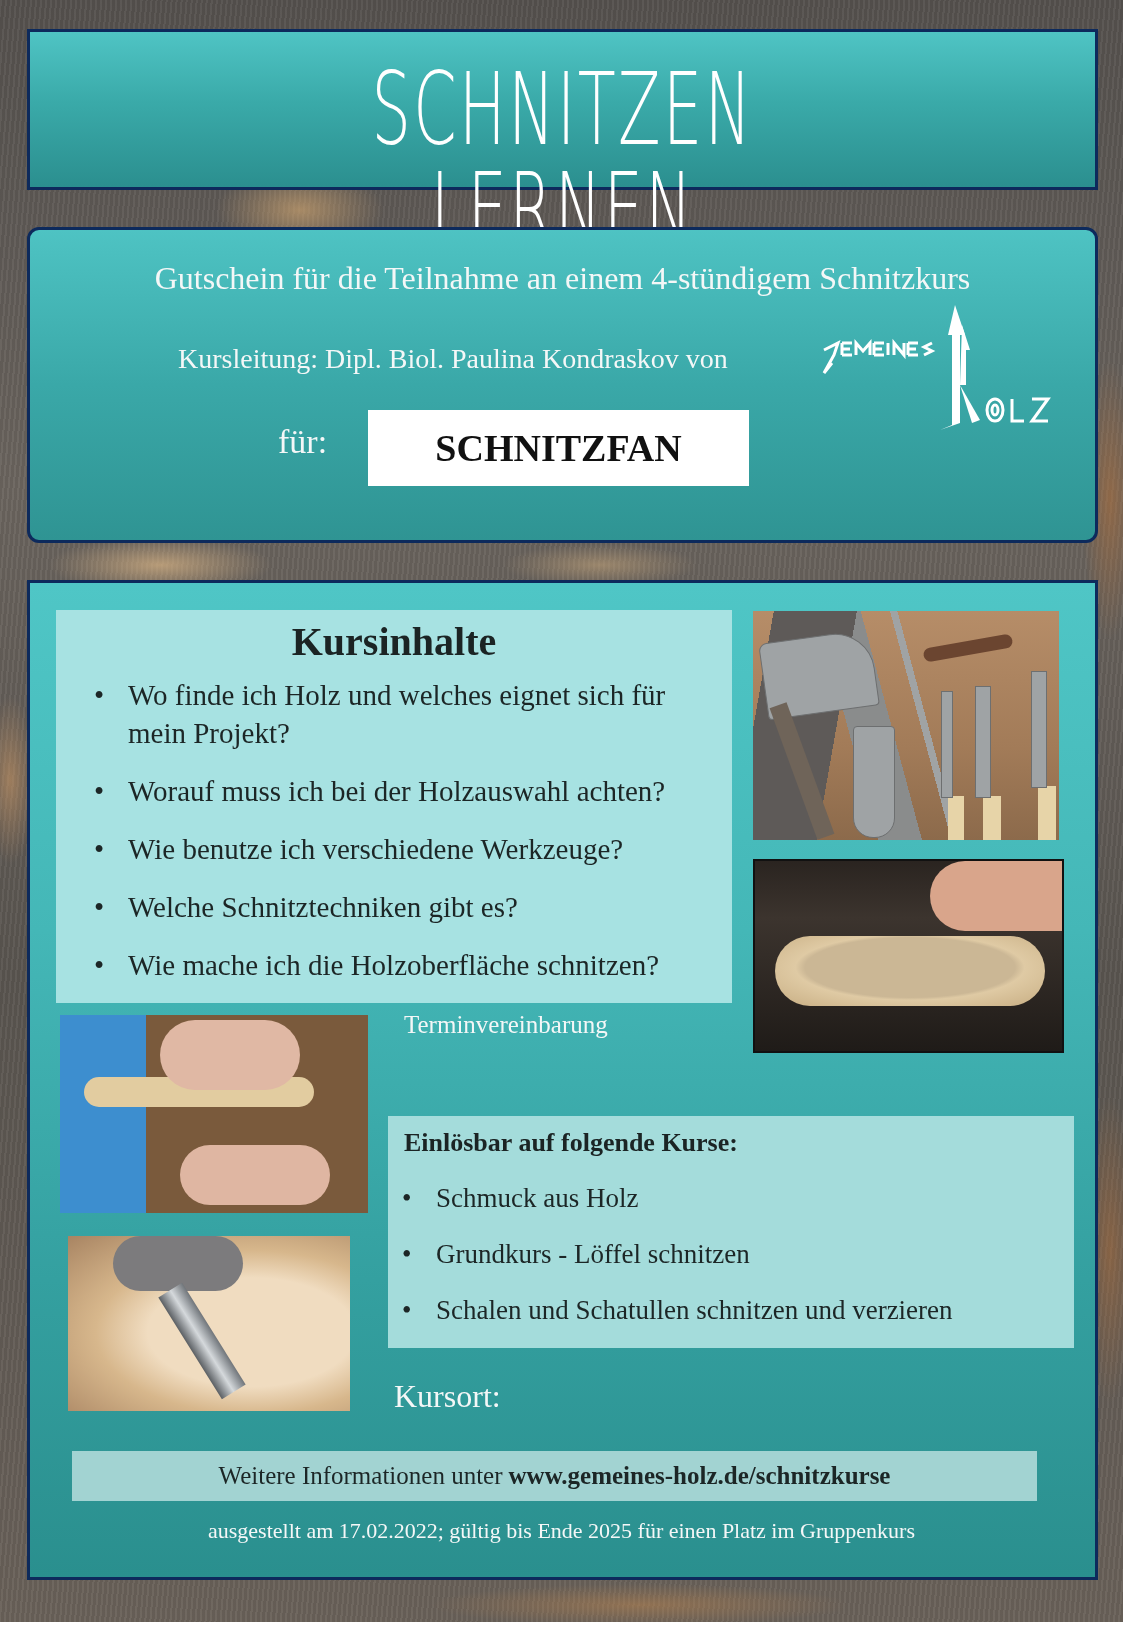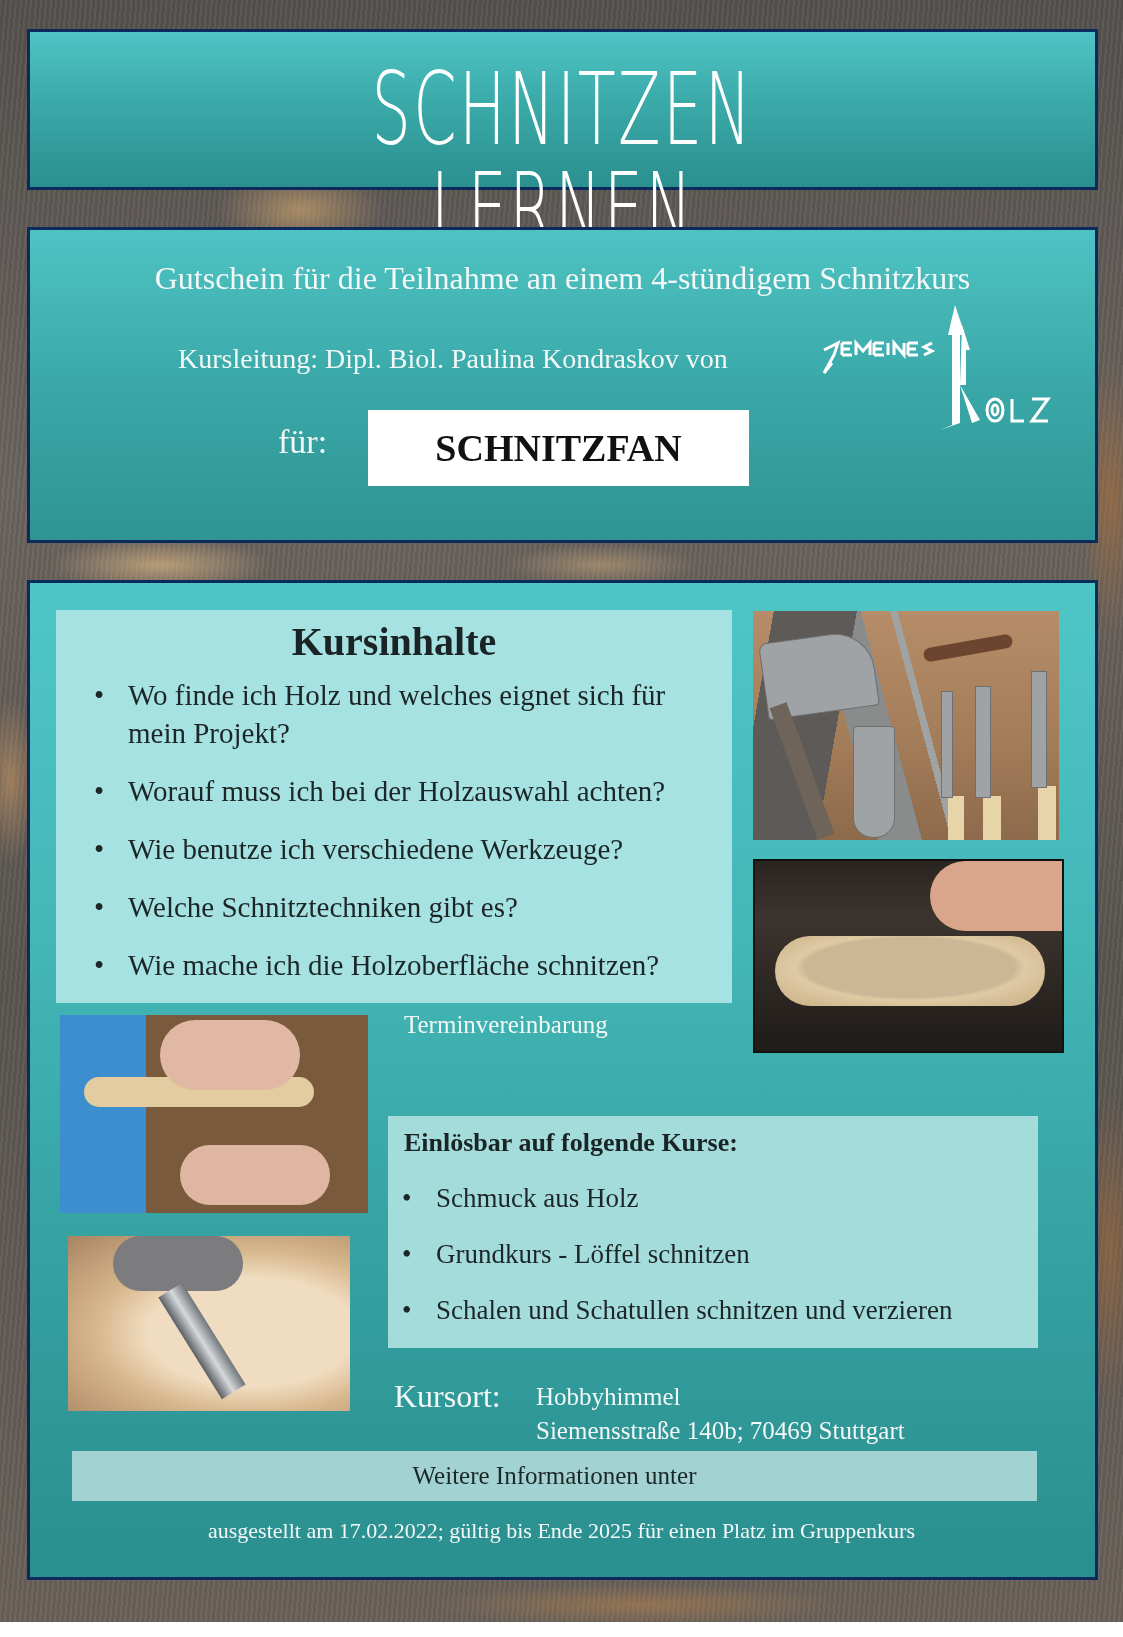--- a/index.html
+++ b/index.html
@@ -13,21 +13,21 @@
           radial-gradient(ellipse 40px 120px at 10px 780px, rgba(200,150,100,0.6), transparent 70%),
           radial-gradient(ellipse 40px 200px at 1110px 500px, rgba(170,110,60,0.6), transparent 70%),
           radial-gradient(ellipse 40px 220px at 1110px 1250px, rgba(170,110,60,0.55), transparent 70%),
           radial-gradient(ellipse 300px 30px at 640px 1605px, rgba(180,130,80,0.55), transparent 70%),
           repeating-linear-gradient(95deg, rgba(255,255,255,0.04) 0 2px, rgba(0,0,0,0.05) 2px 5px),
           linear-gradient(180deg, #55514e 0%, #6b655f 30%, #5a5550 60%, #6a625a 100%); }
   .panel { position:absolute; border:3px solid #0d2a5c; box-sizing:border-box;
            background: linear-gradient(180deg, #4fc4c4 0%, #3aaaa9 45%, #2b8f8f 100%); }
   .p1 { left:27px; top:29px; width:1071px; height:161px; }
   .p2 { left:27px; top:227px; width:1071px; height:316px;
-        background: linear-gradient(180deg, #4ec3c3 0%, #3aa8a8 50%, #2f9493 100%); }
+        background: linear-gradient(180deg, #4ec3c3 0%, #3aa8a8 50%, #2f9493 100%); border-radius: 12px; }
   .p3 { left:27px; top:580px; width:1071px; height:1000px;
         background: linear-gradient(180deg, #4fc6c6 0%, #44b7b7 35%, #34a0a0 70%, #2a8f8e 100%); }
   .title { position:absolute; left:0; right:0; top:28px; text-align:center; color:#ffffff;
            font-family:"DejaVu Sans", sans-serif; font-size:100px; letter-spacing:4px;
            transform:scaleX(0.62); transform-origin:center; line-height:100px; font-weight:300; }
   .voucher-line { position:absolute; left:0; right:0; top:30px; text-align:center; color:#f4f7f7;
                   font-size:32px; }
   .leader { position:absolute; left:148px; top:113px; color:#f4f7f7; font-size:28px; }
   .logo { position:absolute; left:790px; top:75px; width:240px; height:130px; }
   .fuer { position:absolute; left:248px; top:193px; color:#f4f7f7; font-size:34px; }
@@ -62,21 +62,21 @@
   .ph-knife .spoon { position:absolute; left:24px; top:62px; width:230px; height:30px; border-radius:16px;
      background:#e2cca0; }
   .ph-knife .hand1 { position:absolute; left:100px; top:5px; width:140px; height:70px; border-radius:40px; background:#e0b8a4; }
   .ph-knife .hand2 { position:absolute; left:120px; top:130px; width:150px; height:60px; border-radius:40px; background:#dfb6a2; }
   .ph-gouge { left:38px; top:653px; width:282px; height:175px;
      background: radial-gradient(ellipse at 65% 55%, #f0dcc0 0 40%, #d7b78c 60%, #a88462 100%); }
   .ph-gouge .glove { position:absolute; left:45px; top:0; width:130px; height:55px; border-radius:30px; background:#7c7b7d; }
   .ph-gouge .steel { position:absolute; left:120px; top:45px; width:28px; height:120px; transform:rotate(-32deg);
      background:linear-gradient(90deg,#5b5f63,#d5d9dc,#70757a); }
   .termin { position:absolute; left:374px; top:425px; color:#f4f7f7; font-size:25px; line-height:33px;font-family:Liberation Serif, serif; }
-  .redeem { position:absolute; left:358px; top:533px; width:650px; height:232px; background:#a4dcdb; }
+  .redeem { position:absolute; left:358px; top:533px; width:650px; height:232px; background:#a4dcdb;padding-left:36px; }
   .redeem h3 { margin:0; position:absolute; left:16px; top:12px; font-size:26px; font-weight:bold; color:#1b2424; }
   .rlist { left:48px; top:64px; font-size:27px; }
   .rlist li { margin-bottom:20px; line-height:36px; }
   .kursort-label { position:absolute; left:364px; top:795px; color:#f4f7f7; font-size:32px; }
   .kursort-val { position:absolute; left:506px; top:797px; color:#f4f7f7; font-size:25px; line-height:34px; }
   .info { position:absolute; left:42px; top:868px; width:965px; height:50px; background:#a2d3d2;
           display:flex; align-items:center; justify-content:center; font-size:25px; color:#1c2626; }
   .info b { margin-left:6px; }
   .footer { position:absolute; left:0; right:0; top:1518px; text-align:center; color:#f4f7f7;
             font-size:22px; }
@@ -170,23 +170,20 @@
   <div class="redeem">
     <h3>Einlösbar auf folgende Kurse:</h3>
     <ul class="list rlist">
       <li><span class="bul">•</span><span>Schmuck aus Holz</span></li>
       <li><span class="bul">•</span><span>Grundkurs - Löffel schnitzen</span></li>
       <li><span class="bul">•</span><span>Schalen und Schatullen schnitzen und verzieren</span></li>
     </ul>
   </div>
 
   <div class="kursort-label">Kursort:</div>
-  <div class="kursort-val">
-    <div>Hobbyhimmel</div>
-    <div>Siemensstraße 140b; 70469 Stuttgart</div>
-  </div>
 
   <div class="info">
     <span>Weitere Informationen unter</span>
+    <b>www.gemeines-holz.de/schnitzkurse</b>
   </div>
 </div>
 
 <div class="footer">ausgestellt am 17.02.2022; gültig bis Ende 2025 für einen Platz im Gruppenkurs</div>
 
 </body></html>

